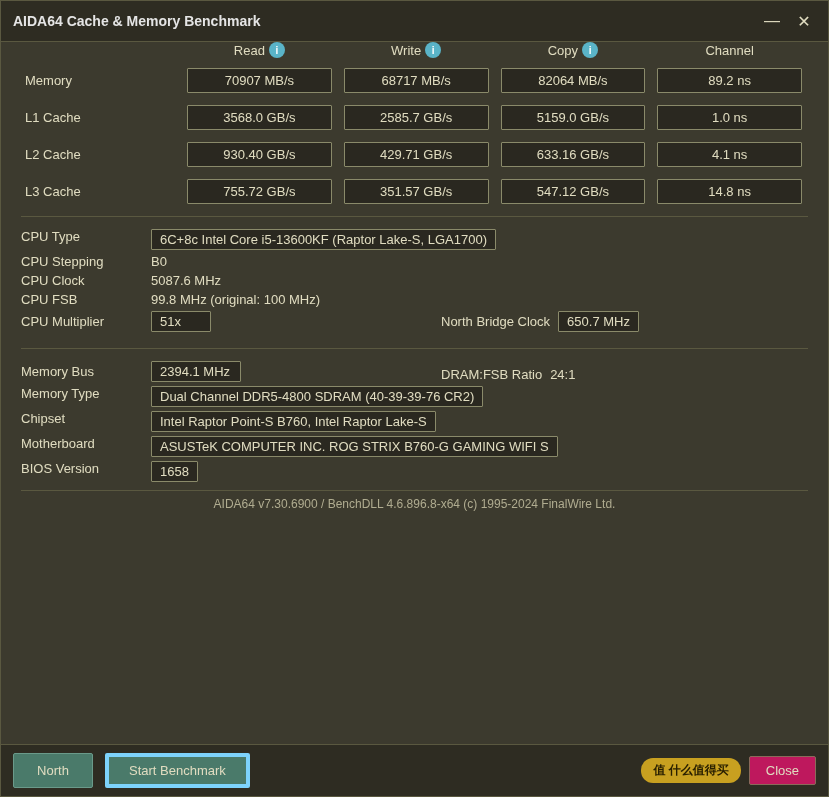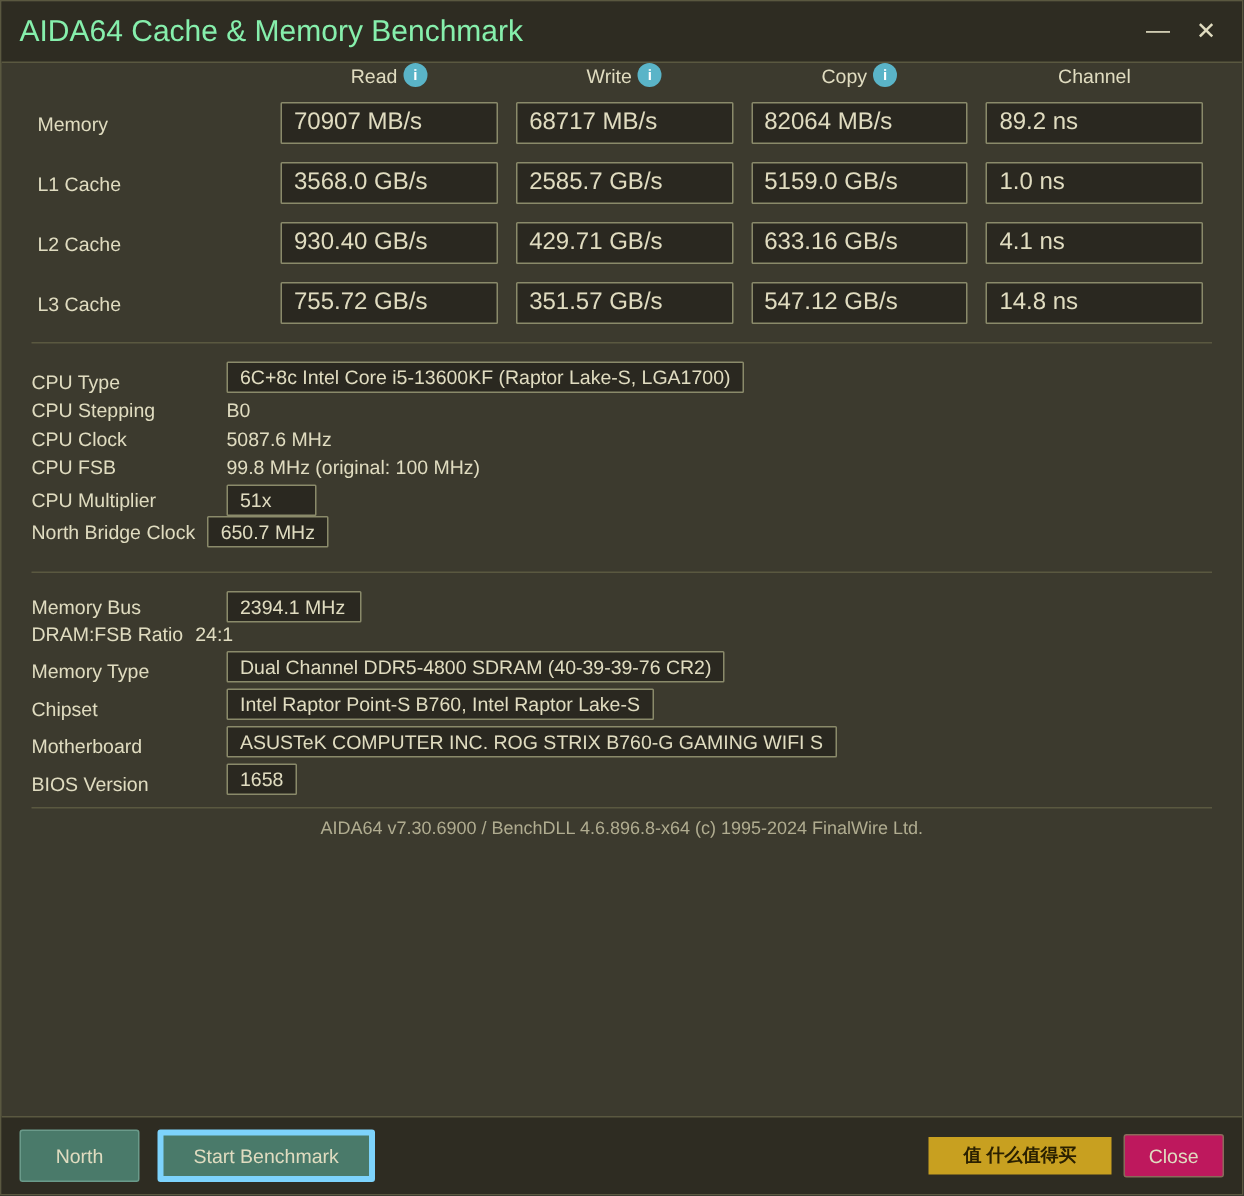--- a/index.html
+++ b/index.html
@@ -25,23 +25,23 @@
     .title-bar {
       background: #2e2c22;
       padding: 8px 12px;
       display: flex;
       align-items: center;
       justify-content: space-between;
       border-bottom: 1px solid #5a5840;
       min-height: 38px;
     }
     .title-bar-title {
-      font-size: 20px;
-      font-weight: 400;
-      color: #86efac;
+      font-size: 14px;
+      font-weight: 700;
+      color: #e5e5e5;
     }
     .title-bar-controls {
       display: flex;
       gap: 8px;
       align-items: center;
     }
     .title-bar-btn {
       background: none;
       border: none;
       color: #e0dcc0;
@@ -102,41 +102,41 @@
     .bench-row-label {
       font-size: 13px;
       color: #e0dcc0;
       padding-left: 4px;
     }
     .bench-value-box {
       margin: 0 6px;
       border: 1px solid #8a8a6a;
       background: #2a2820;
       padding: 4px 8px;
-      text-align: left;
-      font-size: 16px;
+      text-align: center;
+      font-size: 13px;
       color: #e0dcc0;
       border-radius: 1px;
     }
     .bench-value-box.latency {
       border: 1px solid #8a8a6a;
     }
     
     .separator {
       border: none;
       border-top: 1px solid #5a5840;
       margin: 8px 0;
     }
     
     .info-section {
       padding: 4px 0;
     }
     .info-row {
       display: flex;
-      align-items: flex-end;
+      align-items: flex-start;
       margin-bottom: 4px;
       font-size: 13px;
     }
     .info-label {
       width: 130px;
       color: #e0dcc0;
       flex-shrink: 0;
     }
     .info-value {
       color: #e0dcc0;
@@ -145,24 +145,23 @@
       border: 1px solid #8a8a6a;
       background: #2a2820;
       padding: 2px 8px;
       font-size: 13px;
       color: #e0dcc0;
       border-radius: 1px;
       display: inline-block;
     }
     .info-row-split {
       display: flex;
-      align-items: flex-start;
+      align-items: flex-end;
       margin-bottom: 4px;
       font-size: 13px;
-      flex-direction: column;
     }
     .info-row-split .left-part {
       display: flex;
       align-items: center;
       width: 420px;
     }
     .info-row-split .right-part {
       display: flex;
       align-items: center;
       gap: 8px;
@@ -211,22 +210,22 @@
     .bottom-right {
       display: flex;
       align-items: center;
       gap: 0;
     }
     .watermark-badge {
       background: #c8a020;
       color: #2a2000;
       font-size: 12px;
       font-weight: bold;
-      padding: 4px 23px;
-      border-radius: 0;
+      padding: 4px 12px;
+      border-radius: 12px;
       cursor: pointer;
     }
     .close-btn-bottom {
       background: #be185d;
       border: 1px solid #8a6a5a;
       color: #e0dcc0;
       font-size: 13px;
       padding: 6px 16px;
       cursor: pointer;
       border-radius: 2px;

